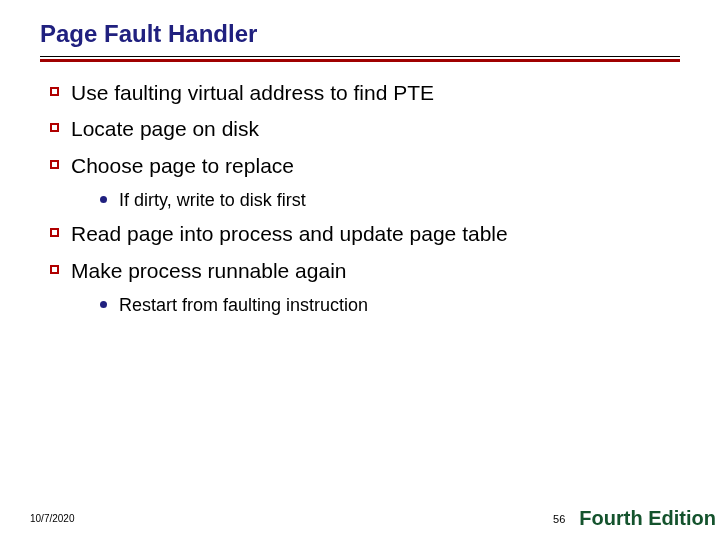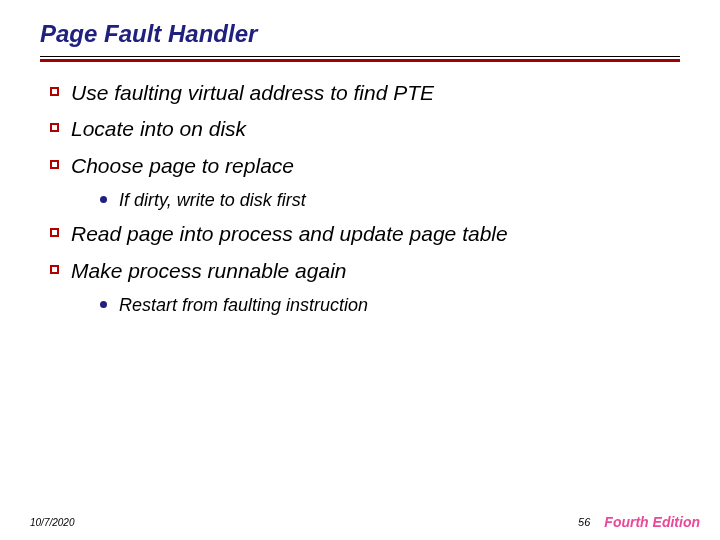--- a/index.html
+++ b/index.html
@@ -1,15 +1,15 @@
 <!DOCTYPE html>
 <html><head>
 <meta charset="utf-8">
 <style>
-  * { margin: 0; padding: 0; box-sizing: border-box; font-style: italic; }
+  * { margin: 0; padding: 0; box-sizing: border-box; }
   html, body { width: 720px; height: 540px; }
   body {
     font-family: Arial, Helvetica, sans-serif;
     background: #ffffff;
     position: relative;
   }
   .slide {
     width: 720px;
     height: 540px;
     padding: 20px 40px 0 40px;
@@ -77,40 +77,40 @@
     line-height: 1.25;
   }
   .footer {
     position: absolute;
     left: 0;
     bottom: 10px;
     width: 720px;
     display: flex;
     align-items: center;
     justify-content: space-between;
-    padding: 0 20px 0 30px;
+    padding: 0 4px 0 30px;
     gap: 19px;
   }
   .date {
     font-size: 10px;
     color: #000;
   }
   .right {
     display: flex;
     align-items: center;
     gap: 14px;
   }
   .pageno {
     font-size: 11px;
     color: #000;
   }
   .edition {
-    font-size: 14px;
+    font-size: 20px;
     font-weight: bold;
-    color: #ec4899;
+    color: #14532d;
   }
 </style>
 </head>
 <body>
 
 <div class="slide">
 
   <div class="title">Page Fault Handler</div>
   <div class="rule-wrap">
     <div class="rule-thin"></div>
@@ -119,21 +119,21 @@
 
   <div class="content">
 
     <div class="lvl1">
       <div class="sq"></div>
       <div class="lvl1-text">Use faulting virtual address to find PTE</div>
     </div>
 
     <div class="lvl1">
       <div class="sq"></div>
-      <div class="lvl1-text">Locate into on disk</div>
+      <div class="lvl1-text">Locate page on disk</div>
     </div>
 
     <div class="lvl1">
       <div class="sq"></div>
       <div class="lvl1-text">Choose page to replace</div>
     </div>
 
     <div class="lvl2">
       <div class="dot"></div>
       <div class="lvl2-text">If dirty, write to disk first</div>

